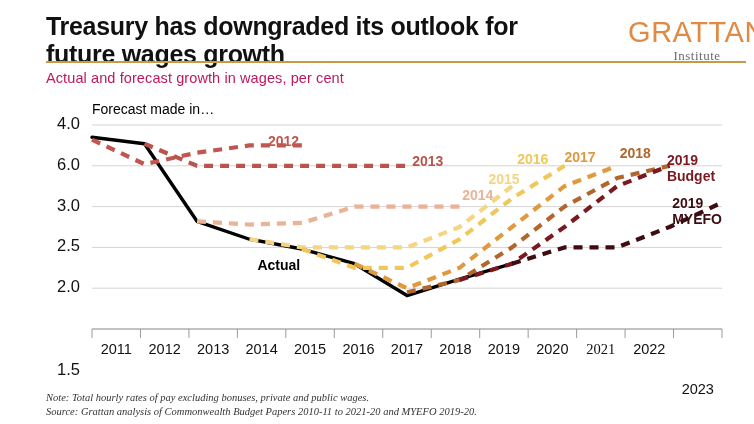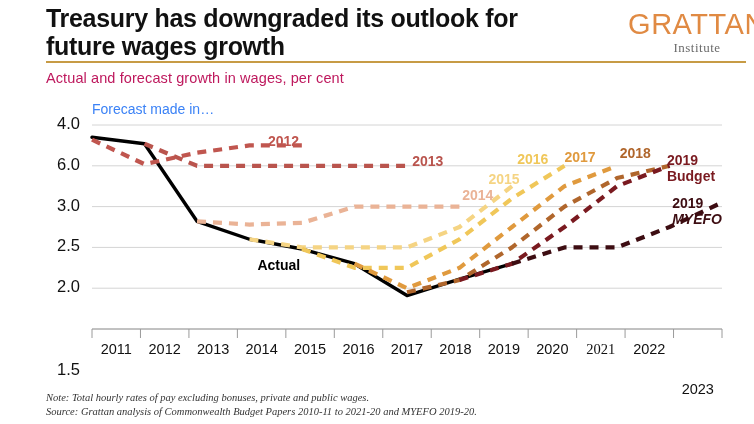--- a/index.html
+++ b/index.html
@@ -7,21 +7,21 @@
     width:754px;height:424px;
     background:#ffffff;
     font-family:"Liberation Sans", sans-serif;
     color:#1a1a1a;
     overflow:hidden;
     position:relative;
   }
   #chart-root{position:absolute;left:0;top:0;width:754px;height:424px;}
 
   
-  .header{position:absolute;left:46px;top:4px;width:700px;height:70px;}
+  .header{position:absolute;left:46px;top:12px;width:700px;height:70px;}
   .title{
     position:absolute;left:0;top:0;width:510px;
     font-size:25px;font-weight:bold;line-height:1.12;
     letter-spacing:-0.3px;color:#111111;
   }
   .logo{position:absolute;left:576px;top:6px;width:150px;text-align:center;}
   .logo-main{
     font-family:"Liberation Sans", sans-serif;
     font-size:29px;letter-spacing:0.5px;color:#e08a43;line-height:1;
     font-weight:400;
@@ -45,21 +45,21 @@
   .axis-label-y{
     position:absolute;text-align:right;width:44px;
     font-size:16.5px;color:#111;
   }
   .axis-label-x{
     position:absolute;text-align:center;width:48px;
     font-size:14.5px;color:#111;
   }
   .legend-note{
     position:absolute;left:92px;top:101px;
-    font-size:14px;color:#3b82f6;
+    font-size:14px;color:#000000;
   }
   .series-label{position:absolute;font-size:14px;font-weight:bold;white-space:nowrap;}
 
   .xaxis-title{
     position:absolute;right:36px;top:374px;
     font-size:14.5px;color:#111;
   }
 
   
   .notes{position:absolute;left:46px;top:391px;width:660px;}
@@ -150,21 +150,21 @@
         <div class="series-label" style="left: 488.375px; top: 171.488px; color: rgb(245, 212, 131);">2015</div>
         <div class="series-label" style="left: 517.25px; top: 151.088px; color: rgb(240, 199, 89);">2016</div>
         <div class="series-label" style="left: 564.5px; top: 148.64px; color: rgb(224, 154, 62);">2017</div>
         <div class="series-label" style="left: 619.625px; top: 144.56px; color: rgb(176, 102, 44);">2018</div>
         <div class="series-label" style="left: 666.875px; top: 151.904px; color: rgb(122, 26, 32);">
           <div style="text-align: left;">2019</div>
           <div style="text-align: center;">Budget</div>
         </div>
         <div class="series-label" style="left: 672.125px; top: 195.152px; color: rgb(61, 13, 18);">
           <div style="text-align: left;">2019</div>
-          <div style="text-align: left; font-style: italic;">MYEFO</div>
+          <div style="text-align: left;">MYEFO</div>
         </div>
       </div>
   </div>
 
 
   <div class="notes">
     <div>Note:  Total hourly rates of pay excluding bonuses, private and public wages.</div>
     <div>Source:  Grattan analysis of Commonwealth  Budget Papers 2010-11 to 2021-20 and MYEFO 2019-20.</div>
   </div>
 </div>

